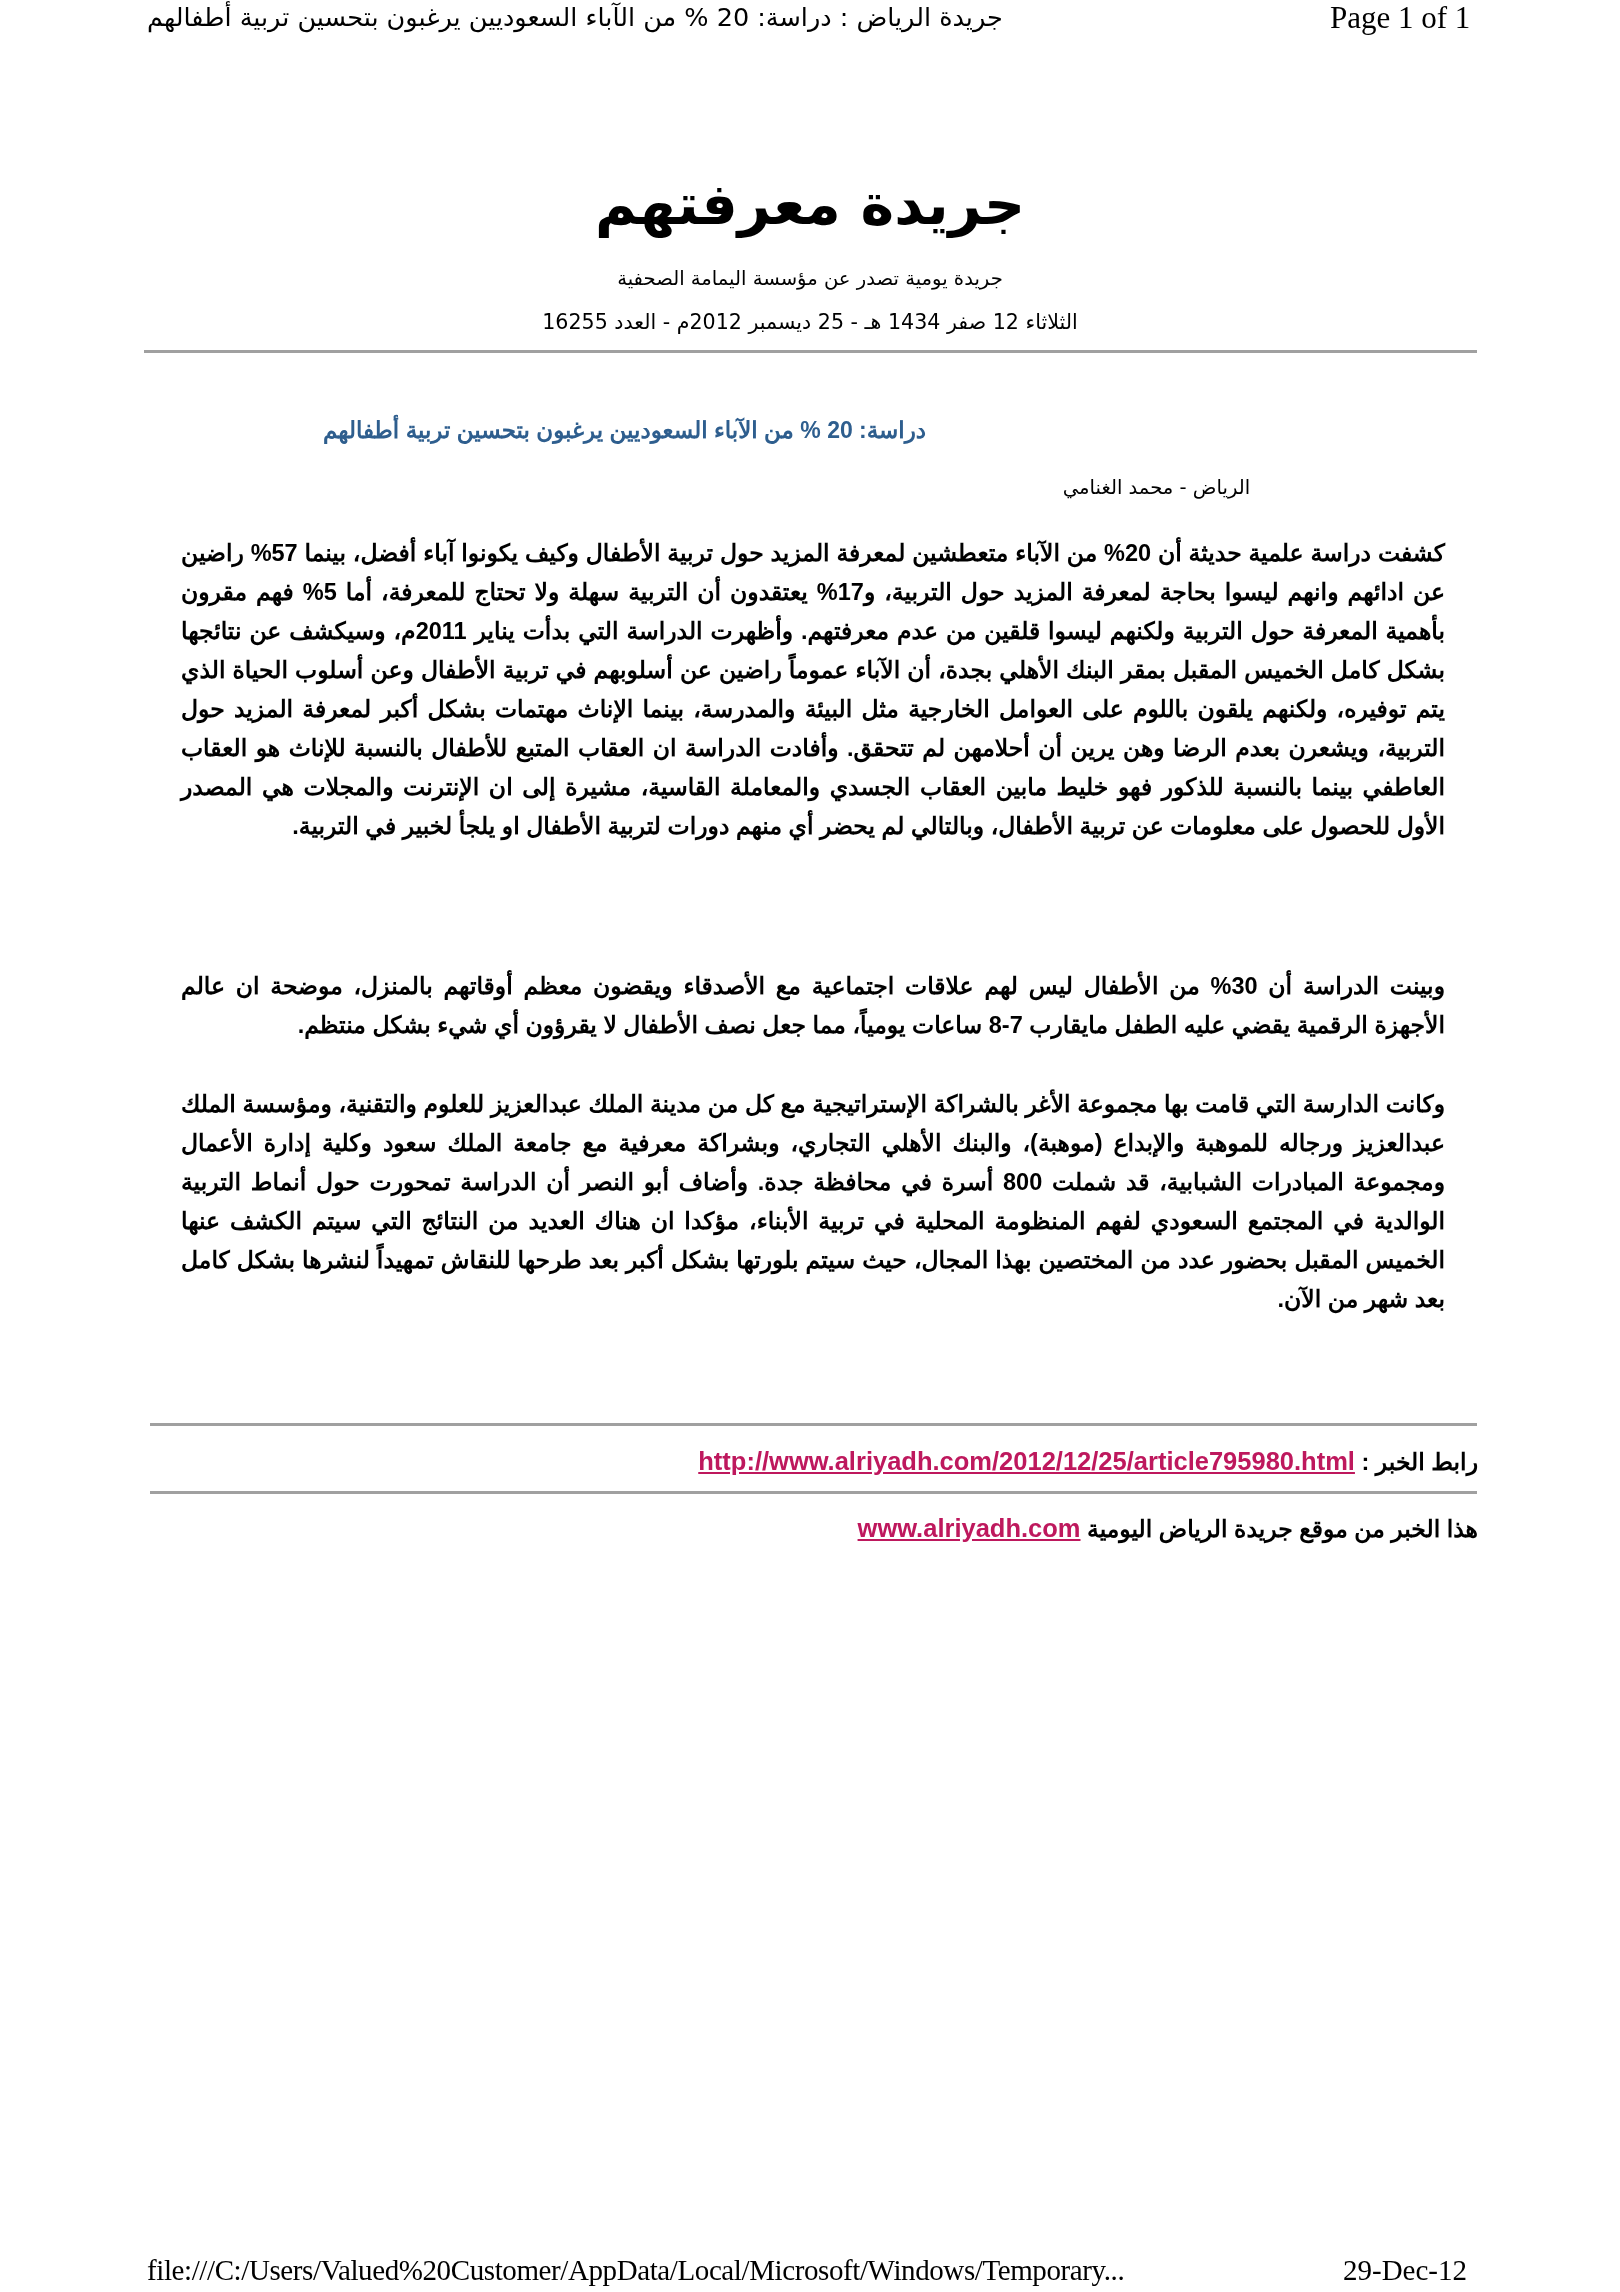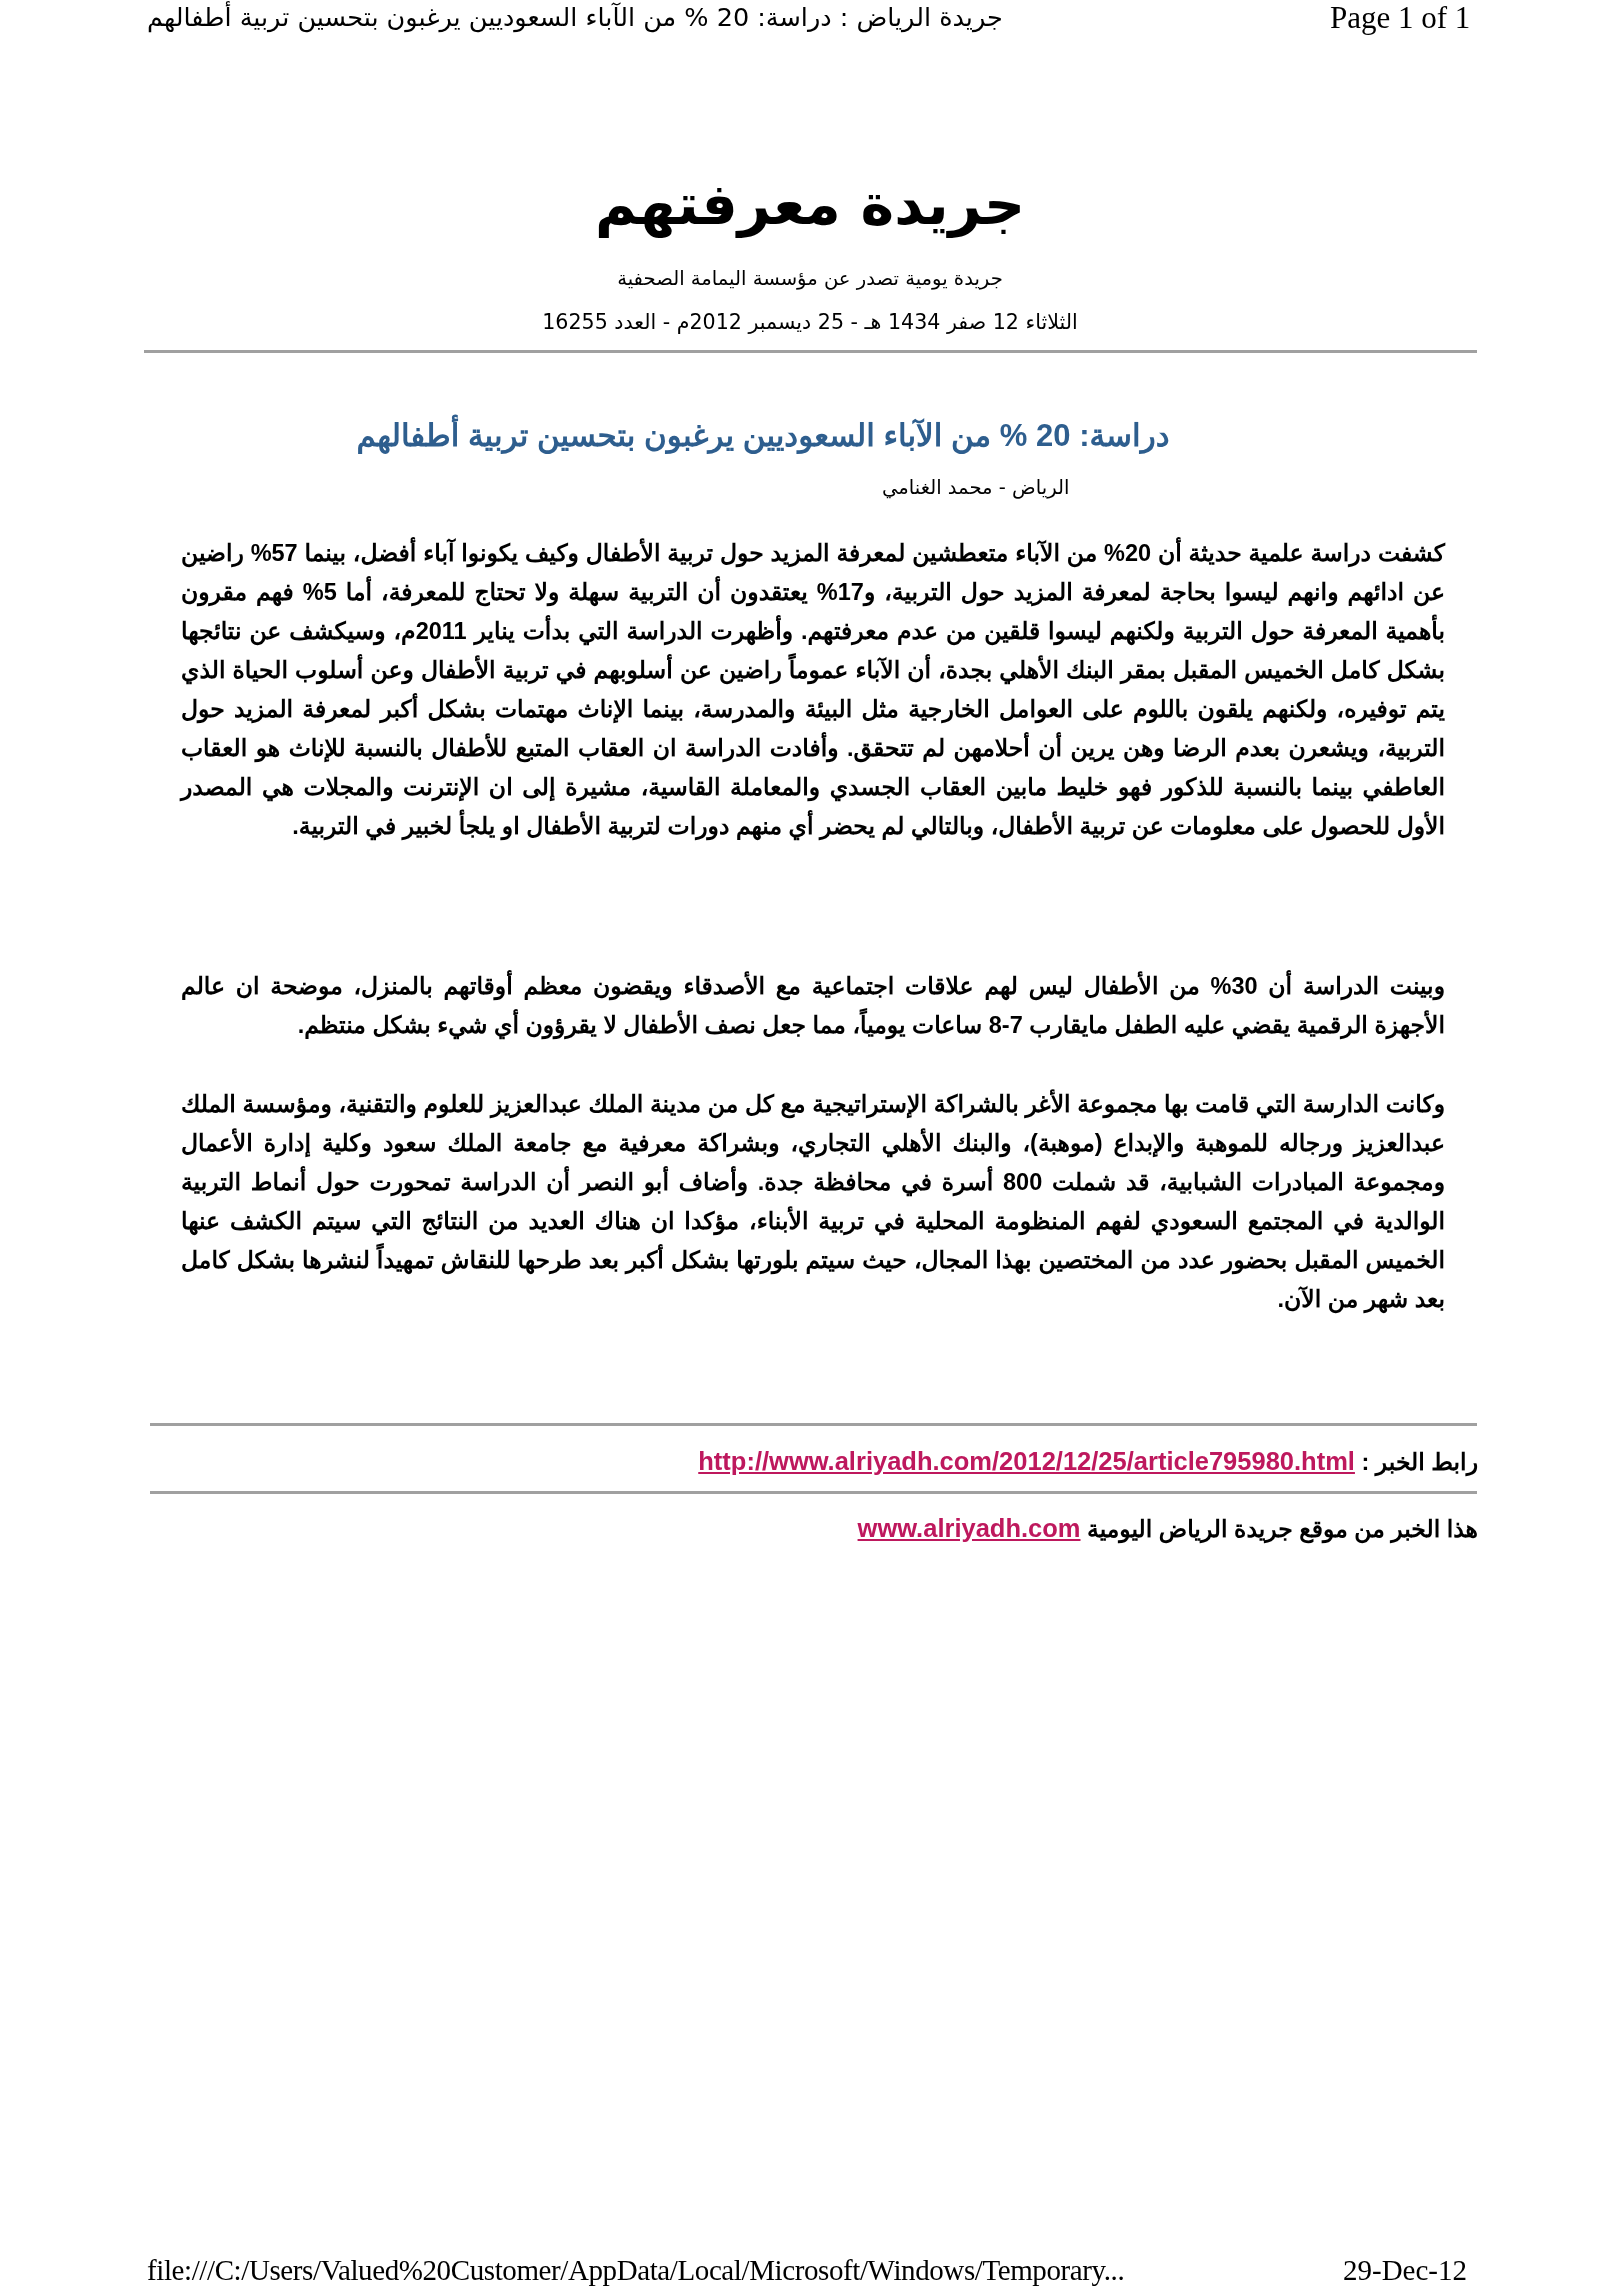--- a/index.html
+++ b/index.html
@@ -31,26 +31,26 @@
     position: absolute; left: 0; width: 1620px; top: 143px;
   }
 
   .rule { position: absolute; height: 2.9px; background: #a0a0a0; }
   .rule.top { top: 350px; left: 144px; width: 1333px; }
   .rule.mid1 { top: 1423px; left: 150px; width: 1327px; }
   .rule.mid2 { top: 1491px; left: 150px; width: 1327px; }
 
   .headline {
     position: absolute; top: 417px; left: 323px; width: 880px;
-    font-family: "Liberation Sans", sans-serif; font-weight: bold; font-size: 31px;
-    color: #2e5e8e; direction: rtl; text-align: center; white-space: nowrap;
+    font-family: "Liberation Sans", sans-serif; font-weight: bold; font-size: 23px;
+    color: #2e5e8e; direction: rtl; text-align: left; white-space: nowrap;
   }
   .byline {
     position: absolute; top: 476px; left: 882px; width: 549px;
-    font-family: "DejaVu Sans", sans-serif; font-size: 19.6px; direction: rtl; text-align: left;
+    font-family: "DejaVu Sans", sans-serif; font-size: 19.6px; direction: rtl; text-align: center;
   }
 
   .article { position: absolute; left: 181px; width: 1264px; direction: rtl; text-align: justify; }
   .article p {
     margin: 0; font-family: "Liberation Sans", sans-serif; font-weight: bold;
     font-size: 23.5px; line-height: 39px; text-align: justify; text-align-last: right;
   }
   .p1-wrap { top: 534px; }
   .p2-wrap { top: 967px; }
   .p3-wrap { top: 1085px; }

